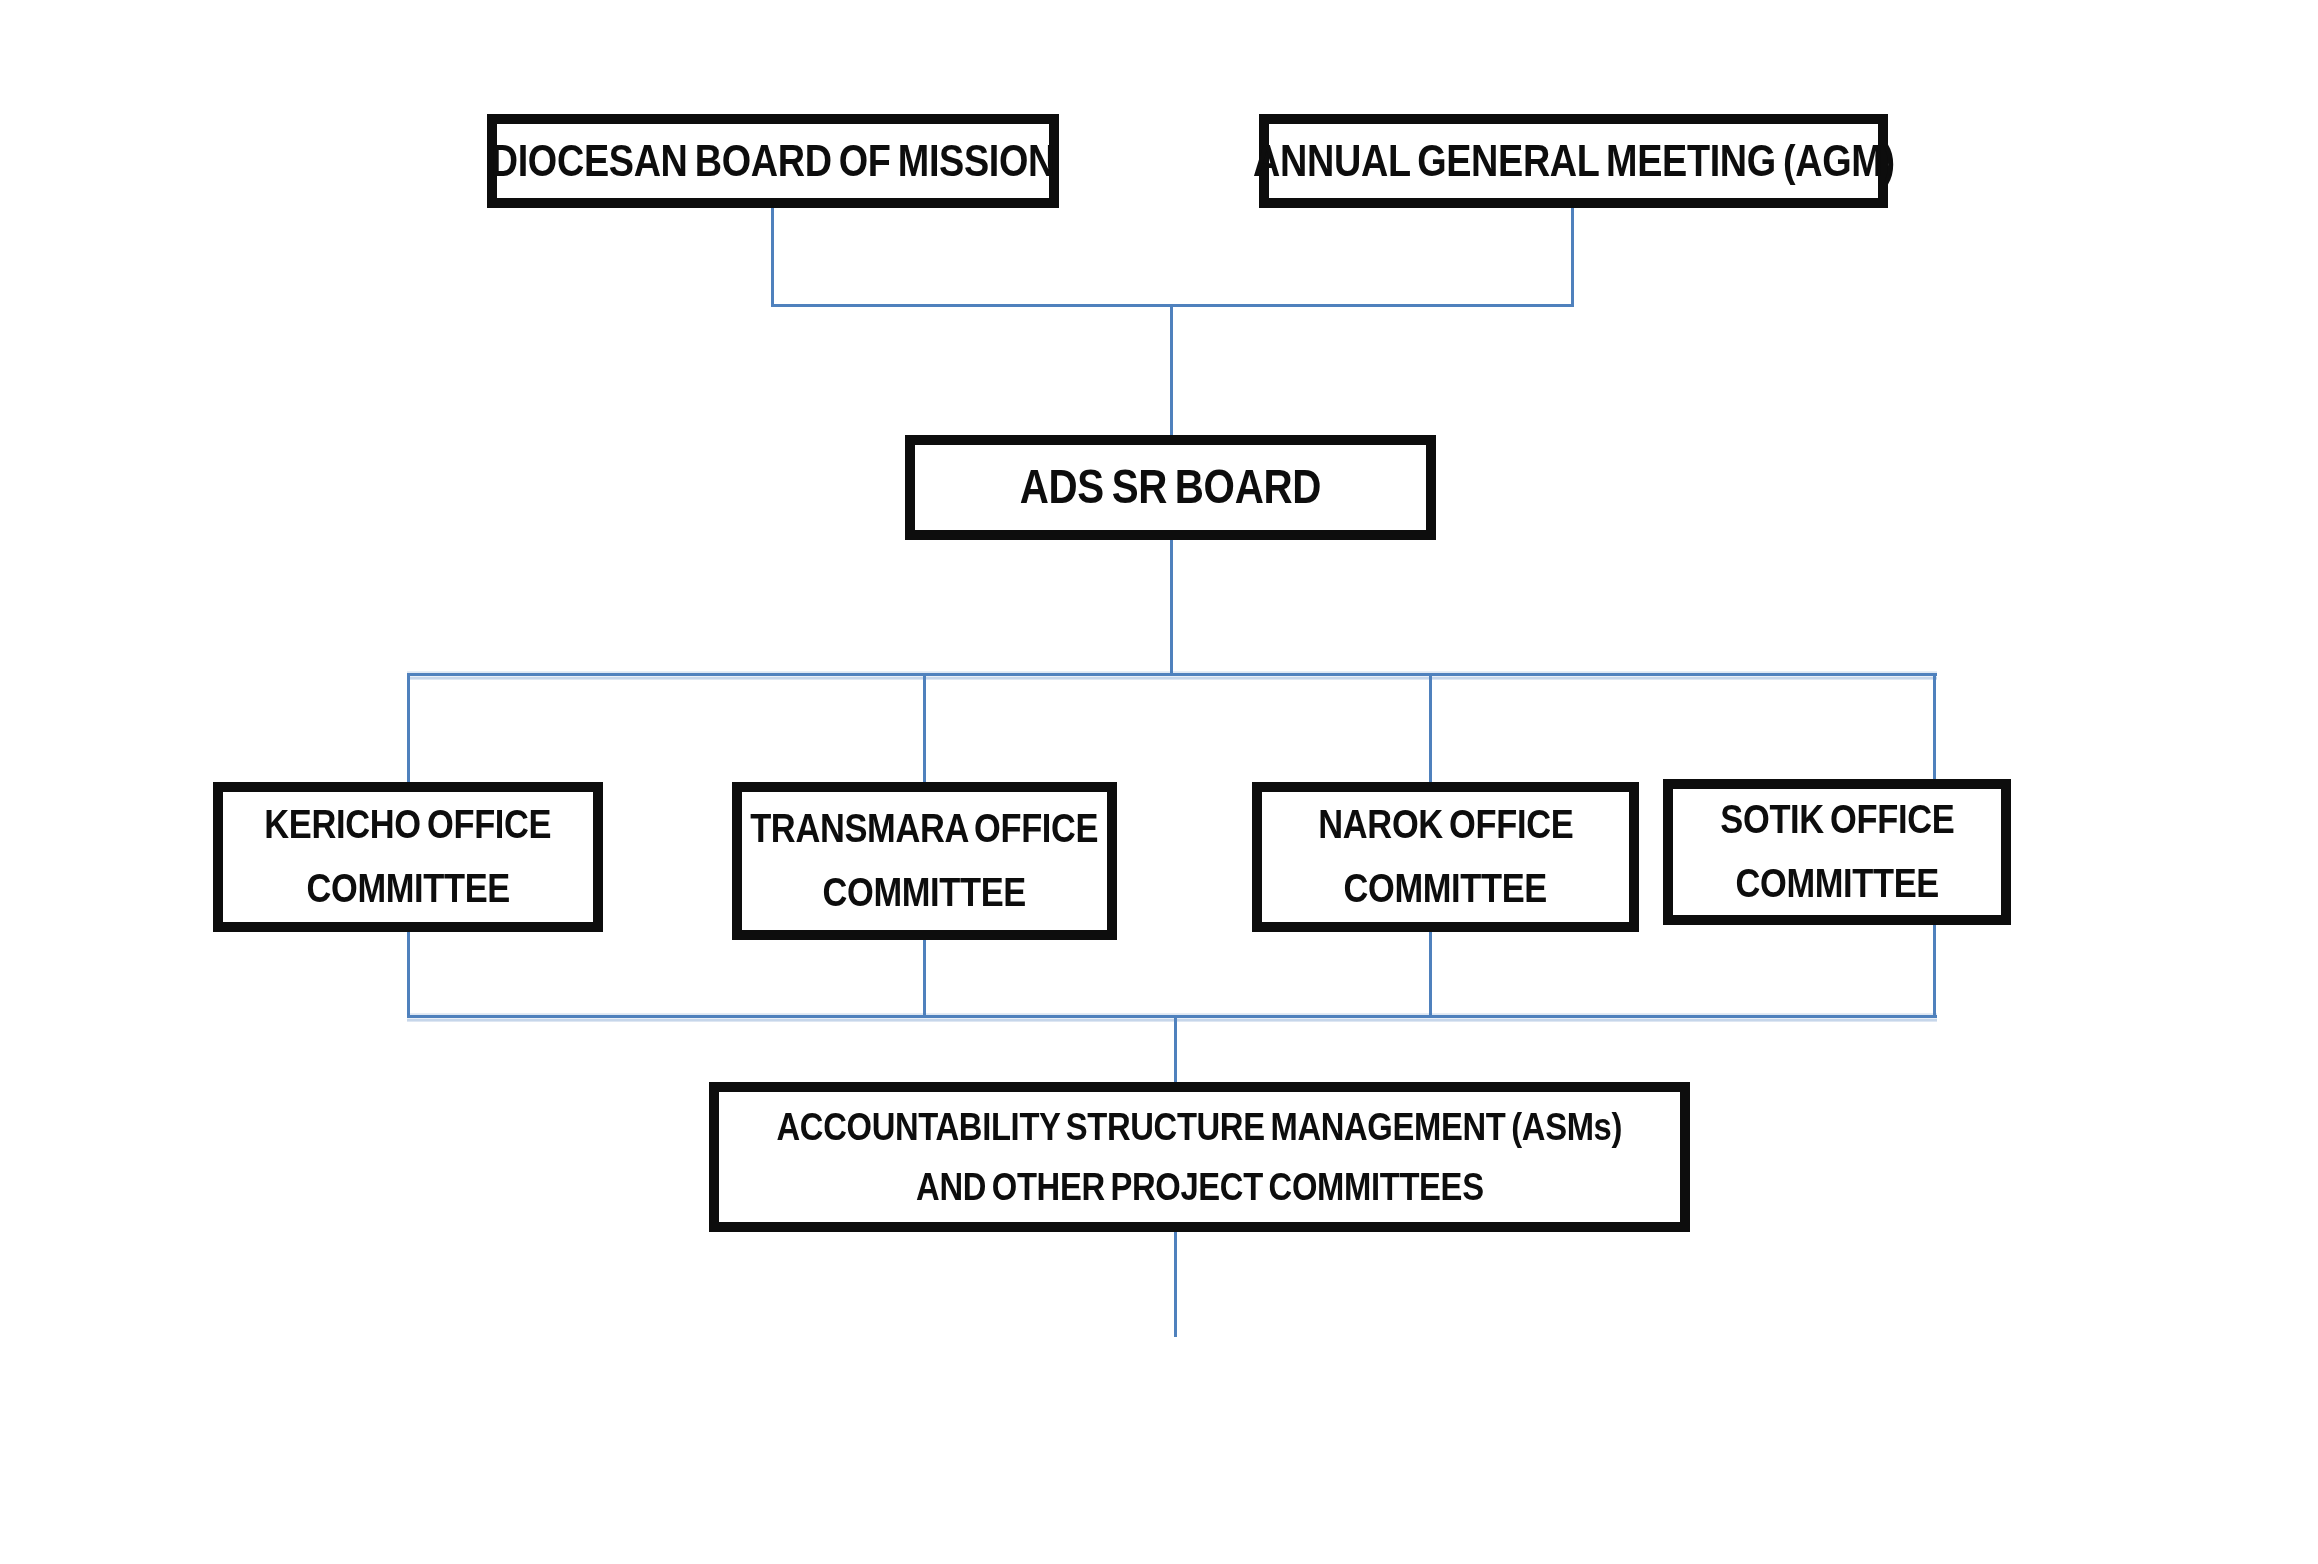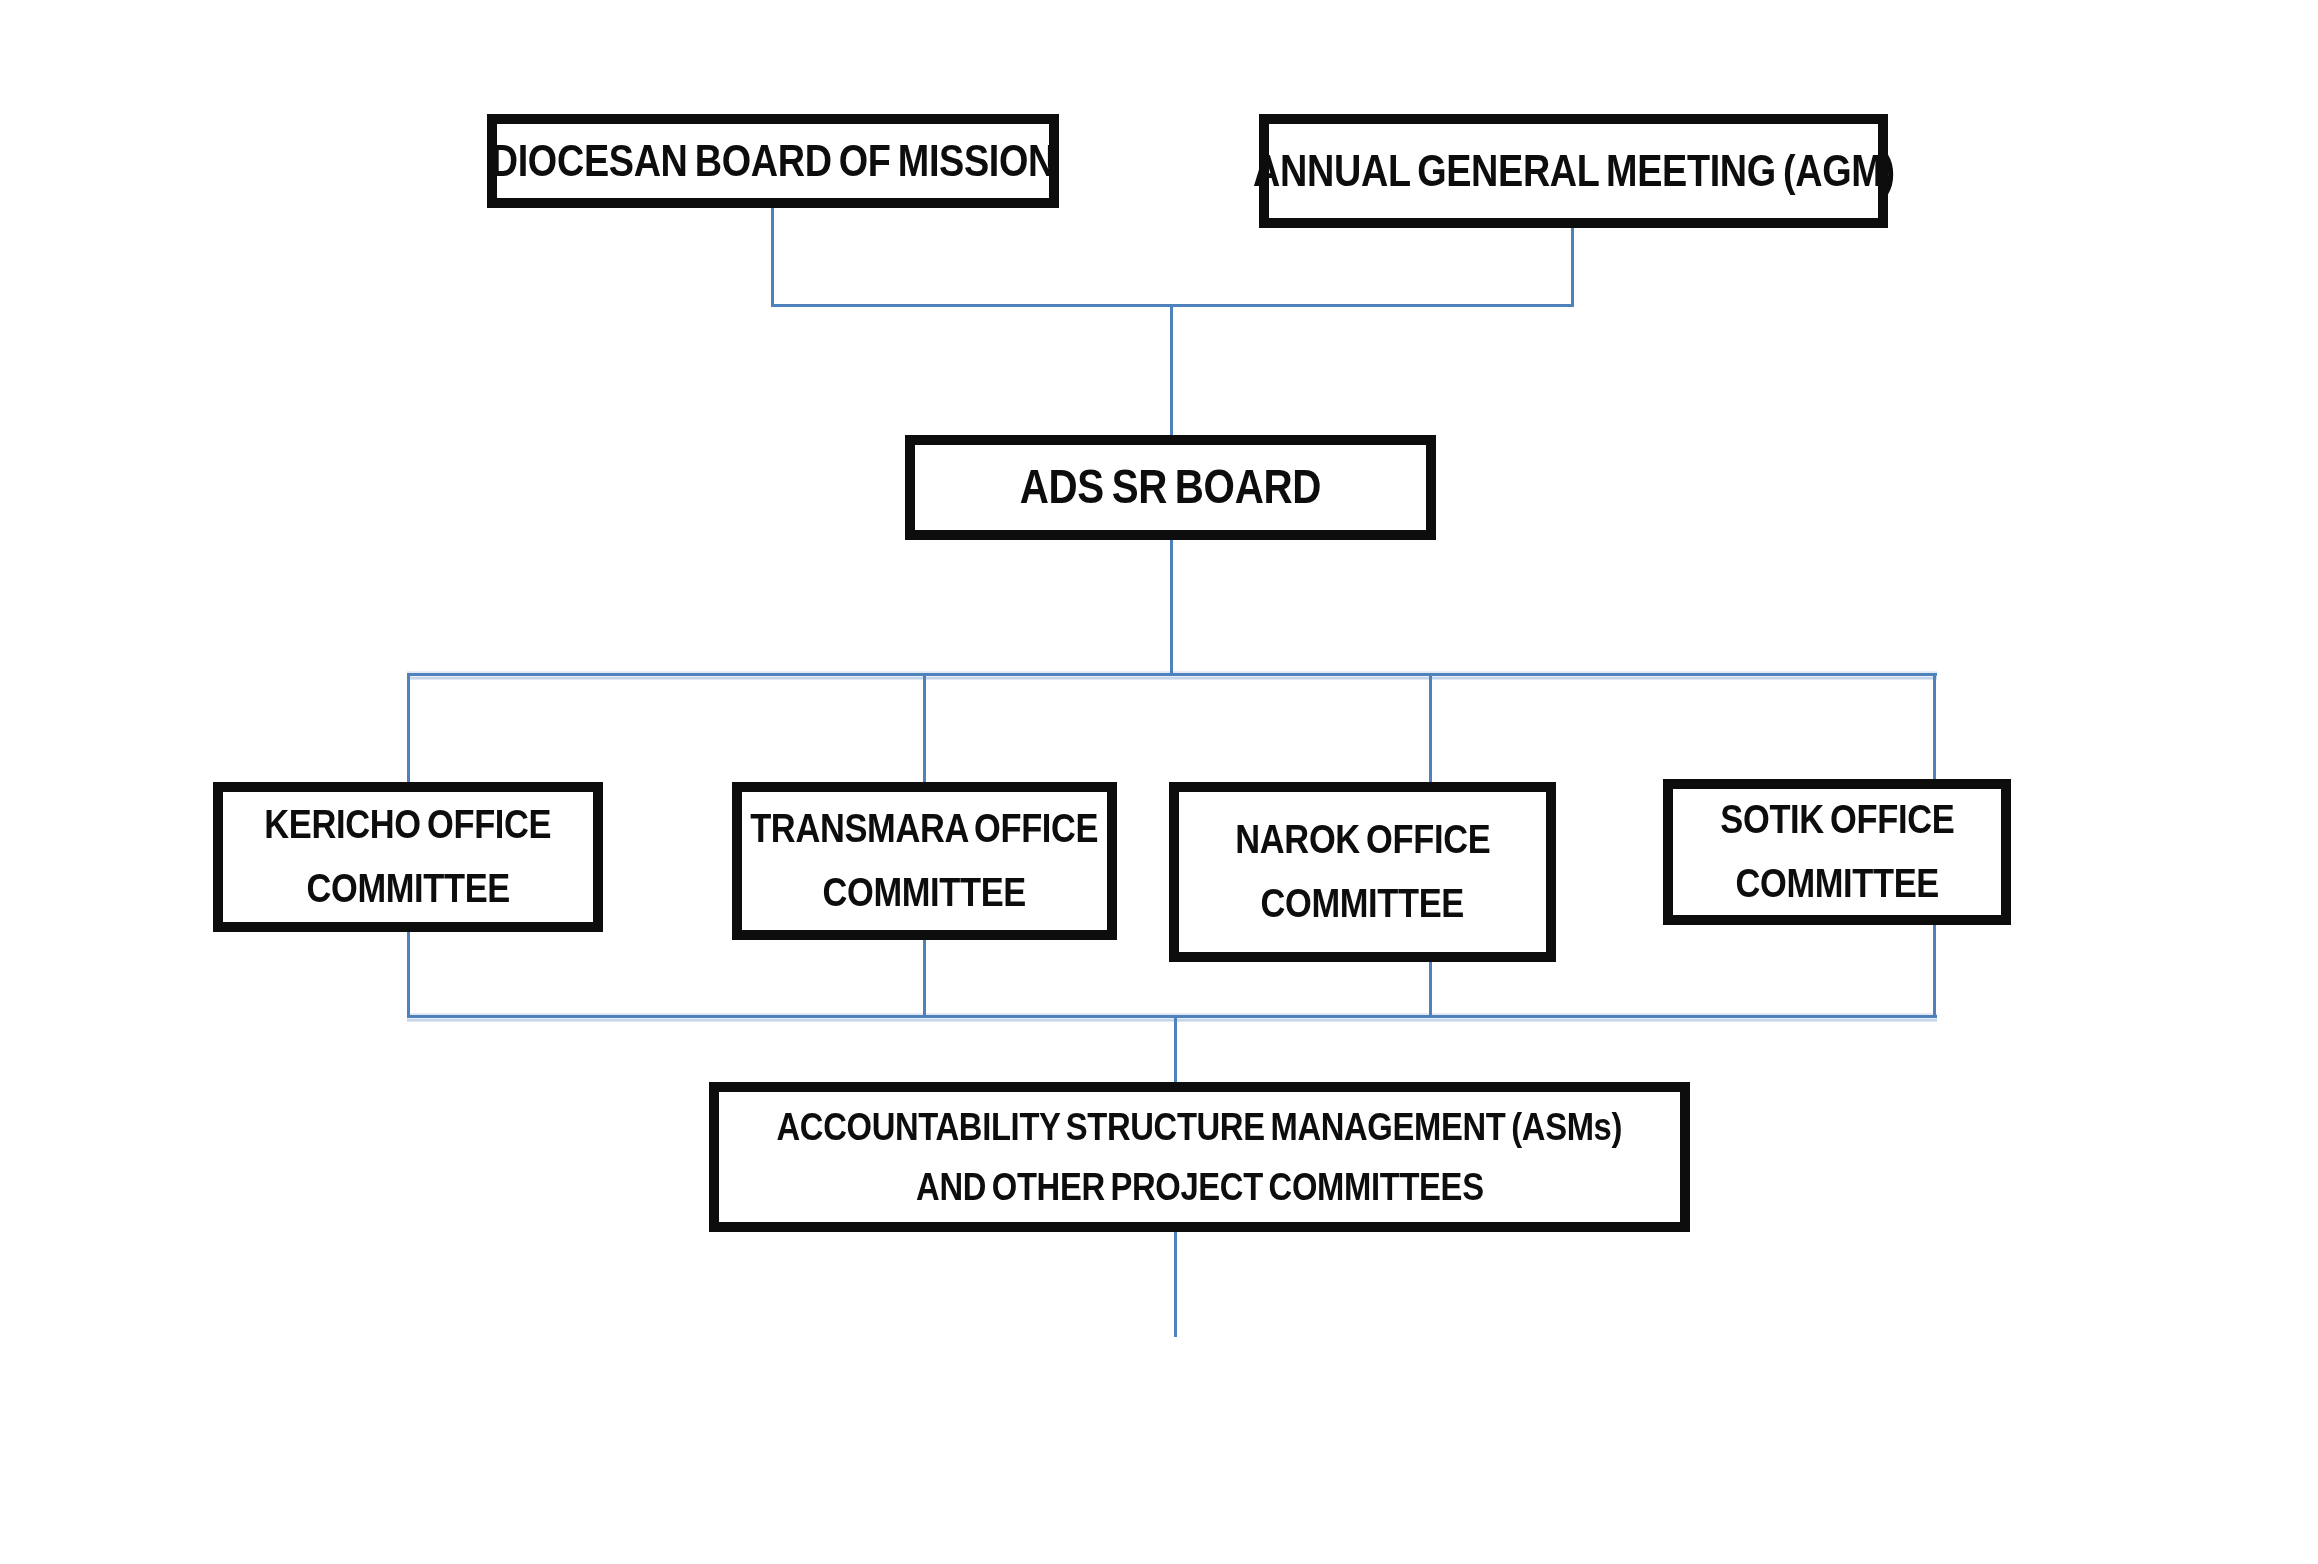--- a/index.html
+++ b/index.html
@@ -51,21 +51,21 @@
 </style>
 </head>
 <body>
 
 <div class="canvas">
 
   <div class="box lvl-top" style="left:487px;top:114px;width:572px;height:94px">
     <div class="box-label">DIOCESAN BOARD OF MISSION</div>
   </div>
 
-  <div class="box lvl-top" style="left:1259px;top:114px;width:629px;height:114px">
+  <div class="box lvl-top" style="left:1259px;top:114px;width:629px;height:94px">
     <div class="box-label">ANNUAL GENERAL MEETING (AGM)</div>
   </div>
 
   <div class="line v" style="left:771px;top:208px;height:97px"></div>
   <div class="line v" style="left:1571px;top:208px;height:97px"></div>
   <div class="line h" style="left:771px;top:304px;width:803px"></div>
   <div class="line v" style="left:1170px;top:304px;height:131px"></div>
 
   <div class="box lvl-ads" style="left:905px;top:435px;width:531px;height:105px">
     <div class="box-label">ADS SR BOARD</div>
@@ -81,21 +81,21 @@
   <div class="box lvl-com" style="left:213px;top:782px;width:390px;height:150px">
     <div class="box-label">KERICHO OFFICE</div>
     <div class="box-label">COMMITTEE</div>
   </div>
 
   <div class="box lvl-com" style="left:732px;top:782px;width:385px;height:158px">
     <div class="box-label">TRANSMARA OFFICE</div>
     <div class="box-label">COMMITTEE</div>
   </div>
 
-  <div class="box lvl-com" style="left:1169px;top:782px;width:387px;height:180px">
+  <div class="box lvl-com" style="left:1252px;top:782px;width:387px;height:150px">
     <div class="box-label">NAROK OFFICE</div>
     <div class="box-label">COMMITTEE</div>
   </div>
 
   <div class="box lvl-com" style="left:1663px;top:779px;width:348px;height:146px">
     <div class="box-label">SOTIK OFFICE</div>
     <div class="box-label">COMMITTEE</div>
   </div>
 
   <div class="line v" style="left:407px;top:932px;height:84px"></div>

